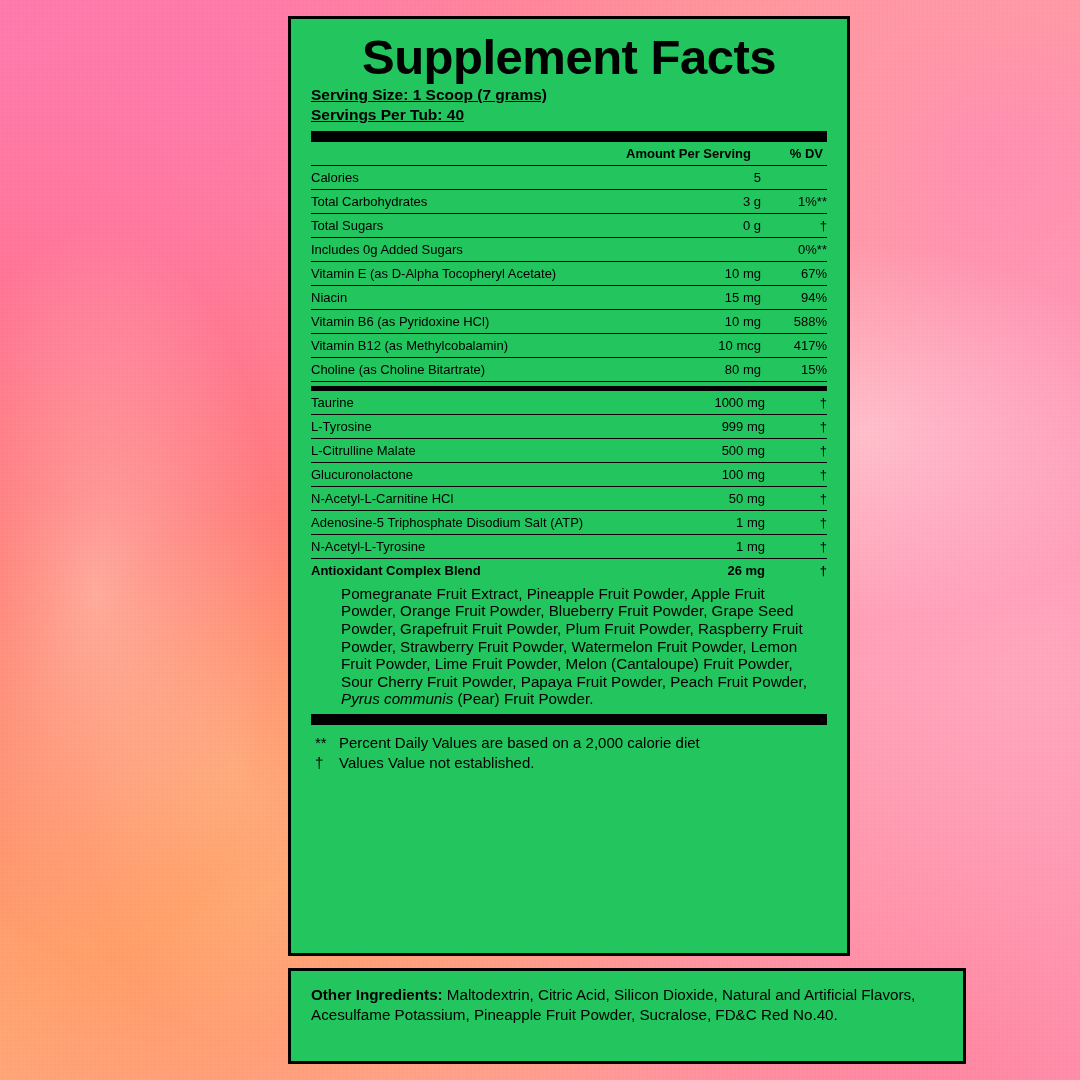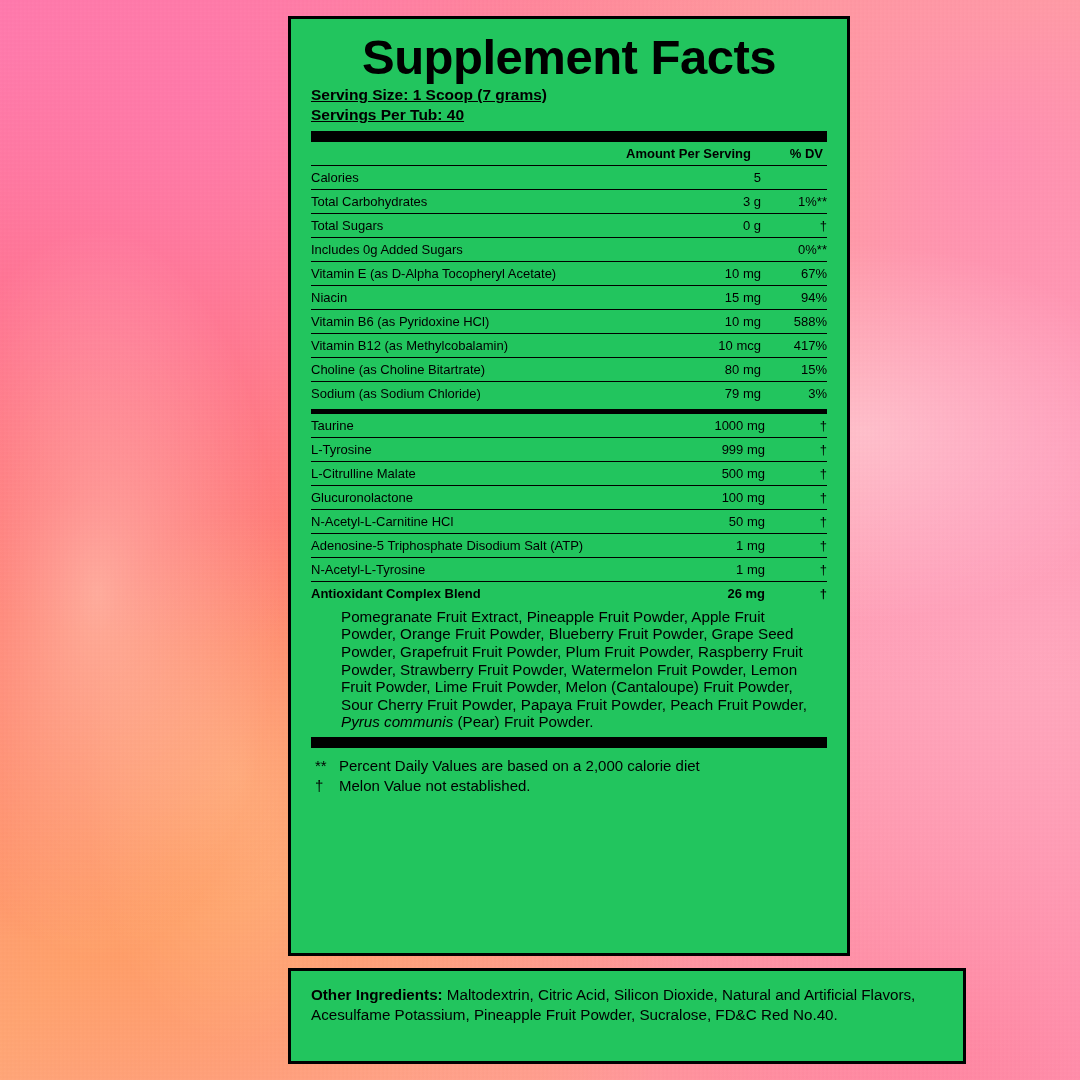--- a/index.html
+++ b/index.html
@@ -232,25 +232,20 @@
         <tr>
           <td class="name">Vitamin B12 (as Methylcobalamin)</td>
           <td class="amt">10 mcg</td>
           <td class="dv">417%</td>
         </tr>
         <tr>
           <td class="name">Choline (as Choline Bitartrate)</td>
           <td class="amt">80 mg</td>
           <td class="dv">15%</td>
         </tr>
-        <tr class="no-rule">
-          <td class="name">Sodium (as Sodium Chloride)</td>
-          <td class="amt">79 mg</td>
-          <td class="dv">3%</td>
-        </tr>
       </tbody>
   </table>
 
   <div class="rule-med" style="margin-top:4px;"></div>
 
   <table class="facts">
     <tbody id="tbody-second">
         <tr>
           <td class="name">Taurine</td>
           <td class="amt">1000 mg</td>
@@ -300,21 +295,21 @@
 
   <div class="rule-thick-bottom"></div>
 
   <div class="footnotes">
     <div class="fn">
       <span class="sym">**</span>
       <span>Percent Daily Values are based on a 2,000 calorie diet</span>
     </div>
     <div class="fn">
       <span class="sym">†</span>
-      <span>Melon Value not established.</span>
+      <span>Values Value not established.</span>
     </div>
   </div>
 
 </div>
 
 <div class="panel" id="other-panel">
   <div class="other-text">
     <span class="lbl">Other Ingredients:</span><span> Maltodextrin, Citric Acid, Silicon Dioxide, Natural and Artificial Flavors, Acesulfame Potassium, Pineapple Fruit Powder, Sucralose, FD&amp;C Red No.40.</span>
   </div>
 </div>

